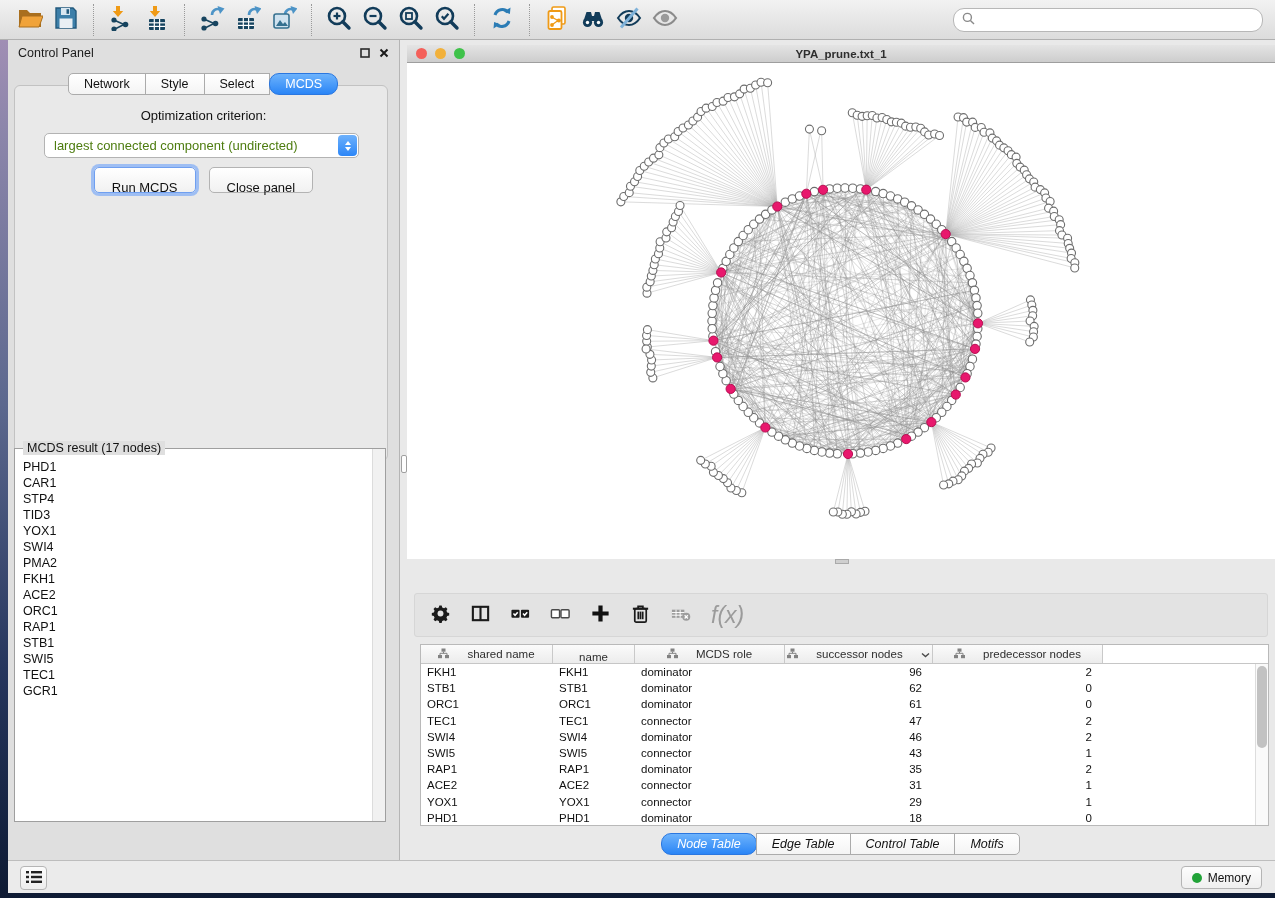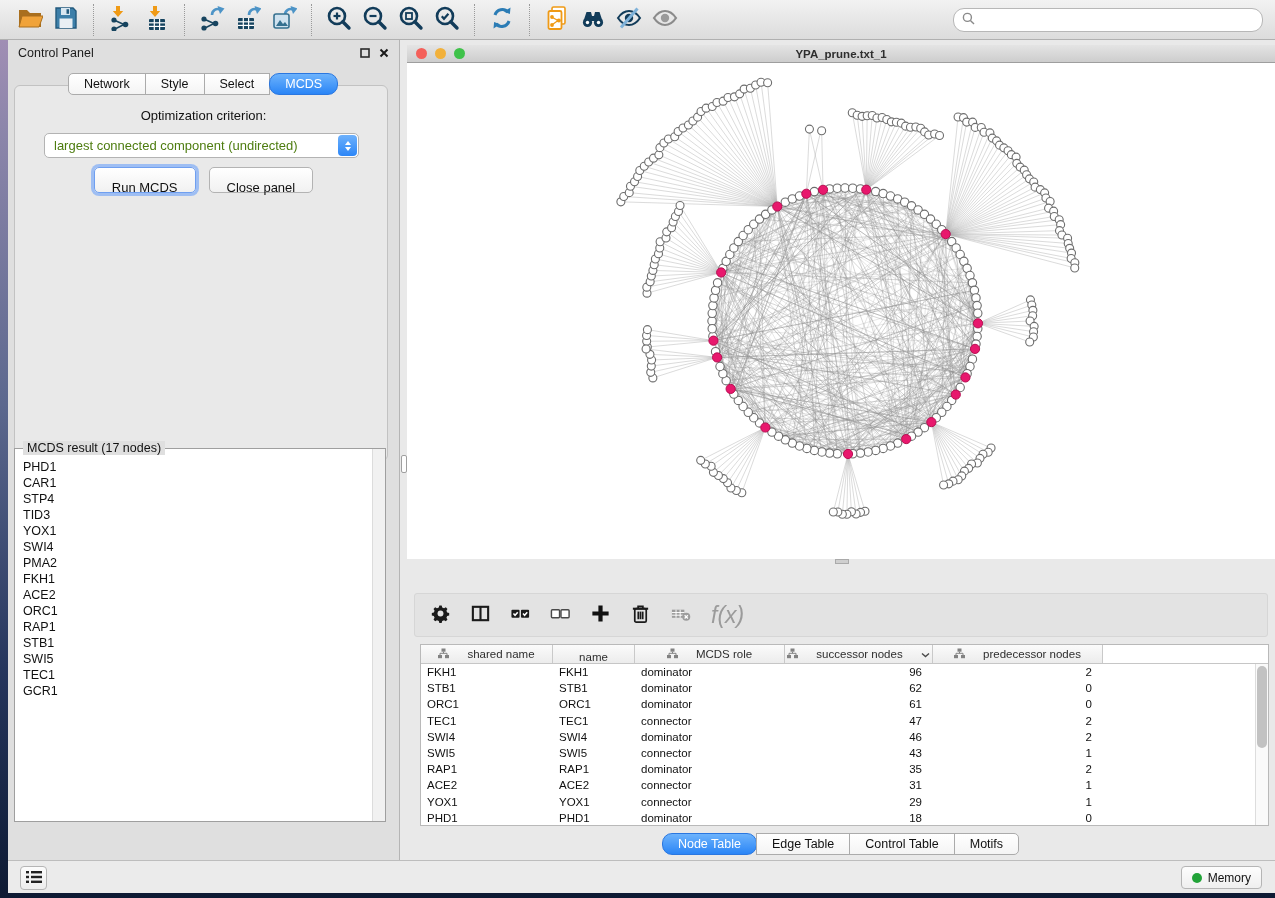--- a/index.html
+++ b/index.html
@@ -66,21 +66,21 @@
   .tp-table{position:absolute;left:13px;top:80px;width:849px;height:182px;background:#fff;border:1px solid #b9b9b9;box-sizing:border-box;overflow:hidden;}
   .tp-header{display:flex;height:18px;border-bottom:1px solid #c6c6c6;}
   .th{background:linear-gradient(#fbfbfb,#ececec);border-right:1px solid #c9c9c9;display:flex;align-items:center;justify-content:center;gap:18px;font-size:11.5px;color:#2e2e2e;box-sizing:border-box;}
   .th.fill{background:#fff;border-right:none;flex:1;}
   .tp-body .tr{display:flex;height:16.2px;line-height:16.2px;}
   .td{font-size:11.5px;color:#111;box-sizing:border-box;padding-left:6px;white-space:nowrap;overflow:hidden;}
   .td.num{text-align:right;padding-right:11px;padding-left:0;}
   .td.fill{flex:1;}
   .tp-scroll{position:absolute;right:0;top:19px;bottom:0;width:12px;background:#fafafa;border-left:1px solid #ddd;}
   .tp-thumb{position:absolute;left:1px;right:1px;top:2px;height:82px;background:#c2c2c2;border-radius:5px;}
-  .tp-tabs{position:absolute;left:0;top:269px;width:100%;display:flex;justify-content:center;}
+  .tp-tabs{position:absolute;left:0;top:269px;width:100%;display:flex;justify-content:center;font-style:italic;}
   
   .status-bar{position:absolute;left:8px;top:860px;width:1267px;height:33px;background:#ebebeb;border-top:1px solid #bdbdbd;box-sizing:border-box;}
   .status-left-btn{position:absolute;left:12px;top:5px;width:27px;height:24px;background:linear-gradient(#fcfcfc,#ededed);border:1px solid #b5b5b5;border-radius:4px;display:flex;align-items:center;justify-content:center;}
   .memory-btn{position:absolute;right:13px;top:5px;height:23px;background:linear-gradient(#fdfdfd,#efefef);border:1px solid #b5b5b5;border-radius:4px;display:flex;align-items:center;gap:6px;padding:0 10px;font-size:12px;color:#111;font-family:inherit;}
   .memory-dot{width:10px;height:10px;border-radius:50%;}
 </style>
 </head>
 <body>
 
 <div class="app">

